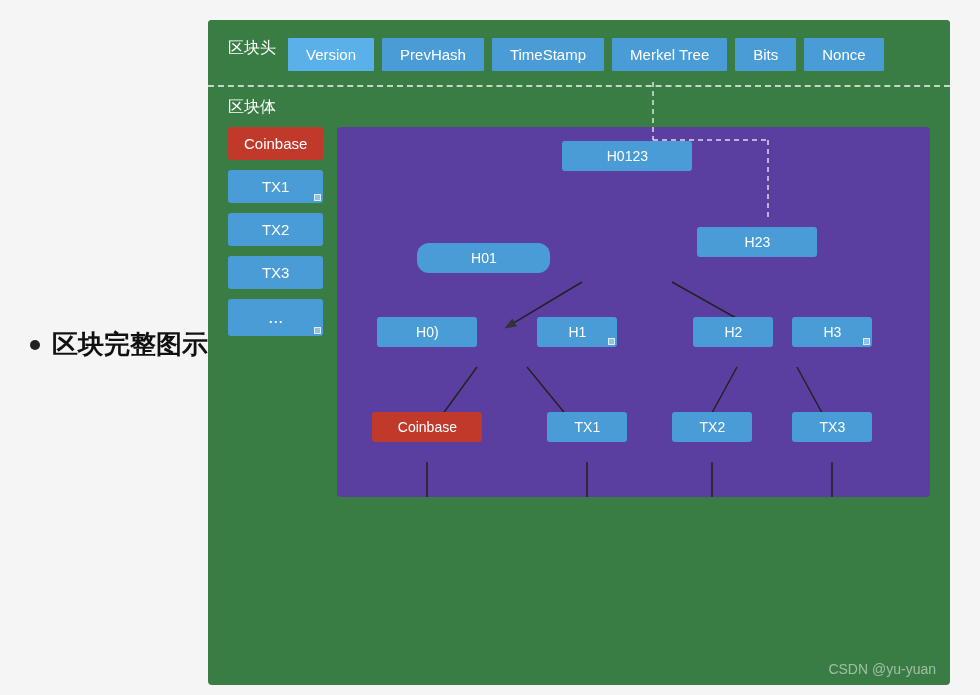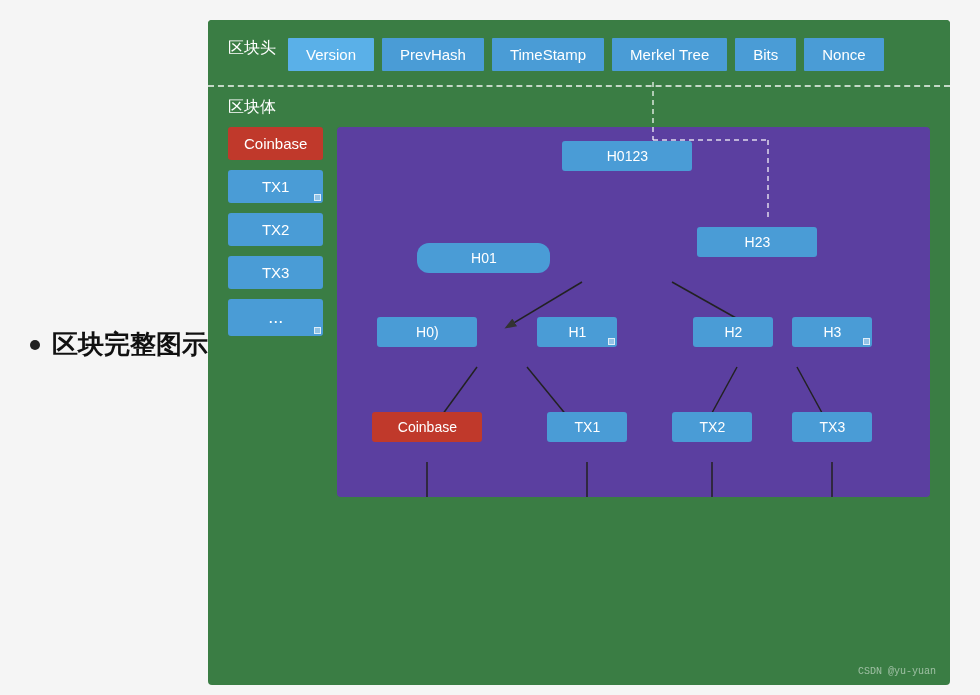--- a/index.html
+++ b/index.html
@@ -158,22 +158,21 @@
       width: 100%;
       height: 100%;
       pointer-events: none;
     }
 
     .watermark {
       position: absolute;
       bottom: 8px;
       right: 14px;
       color: rgba(255,255,255,0.5);
-      font-size: 10px;
-      font-family: Liberation Mono, monospace;
+      font-size: 14px;
     }
 
     
     .merkle-tree-container {
       flex: 1;
       background: #5b3fa0;
       border-radius: 4px;
       margin-top: 32px;
       position: relative;
       min-height: 340px;

